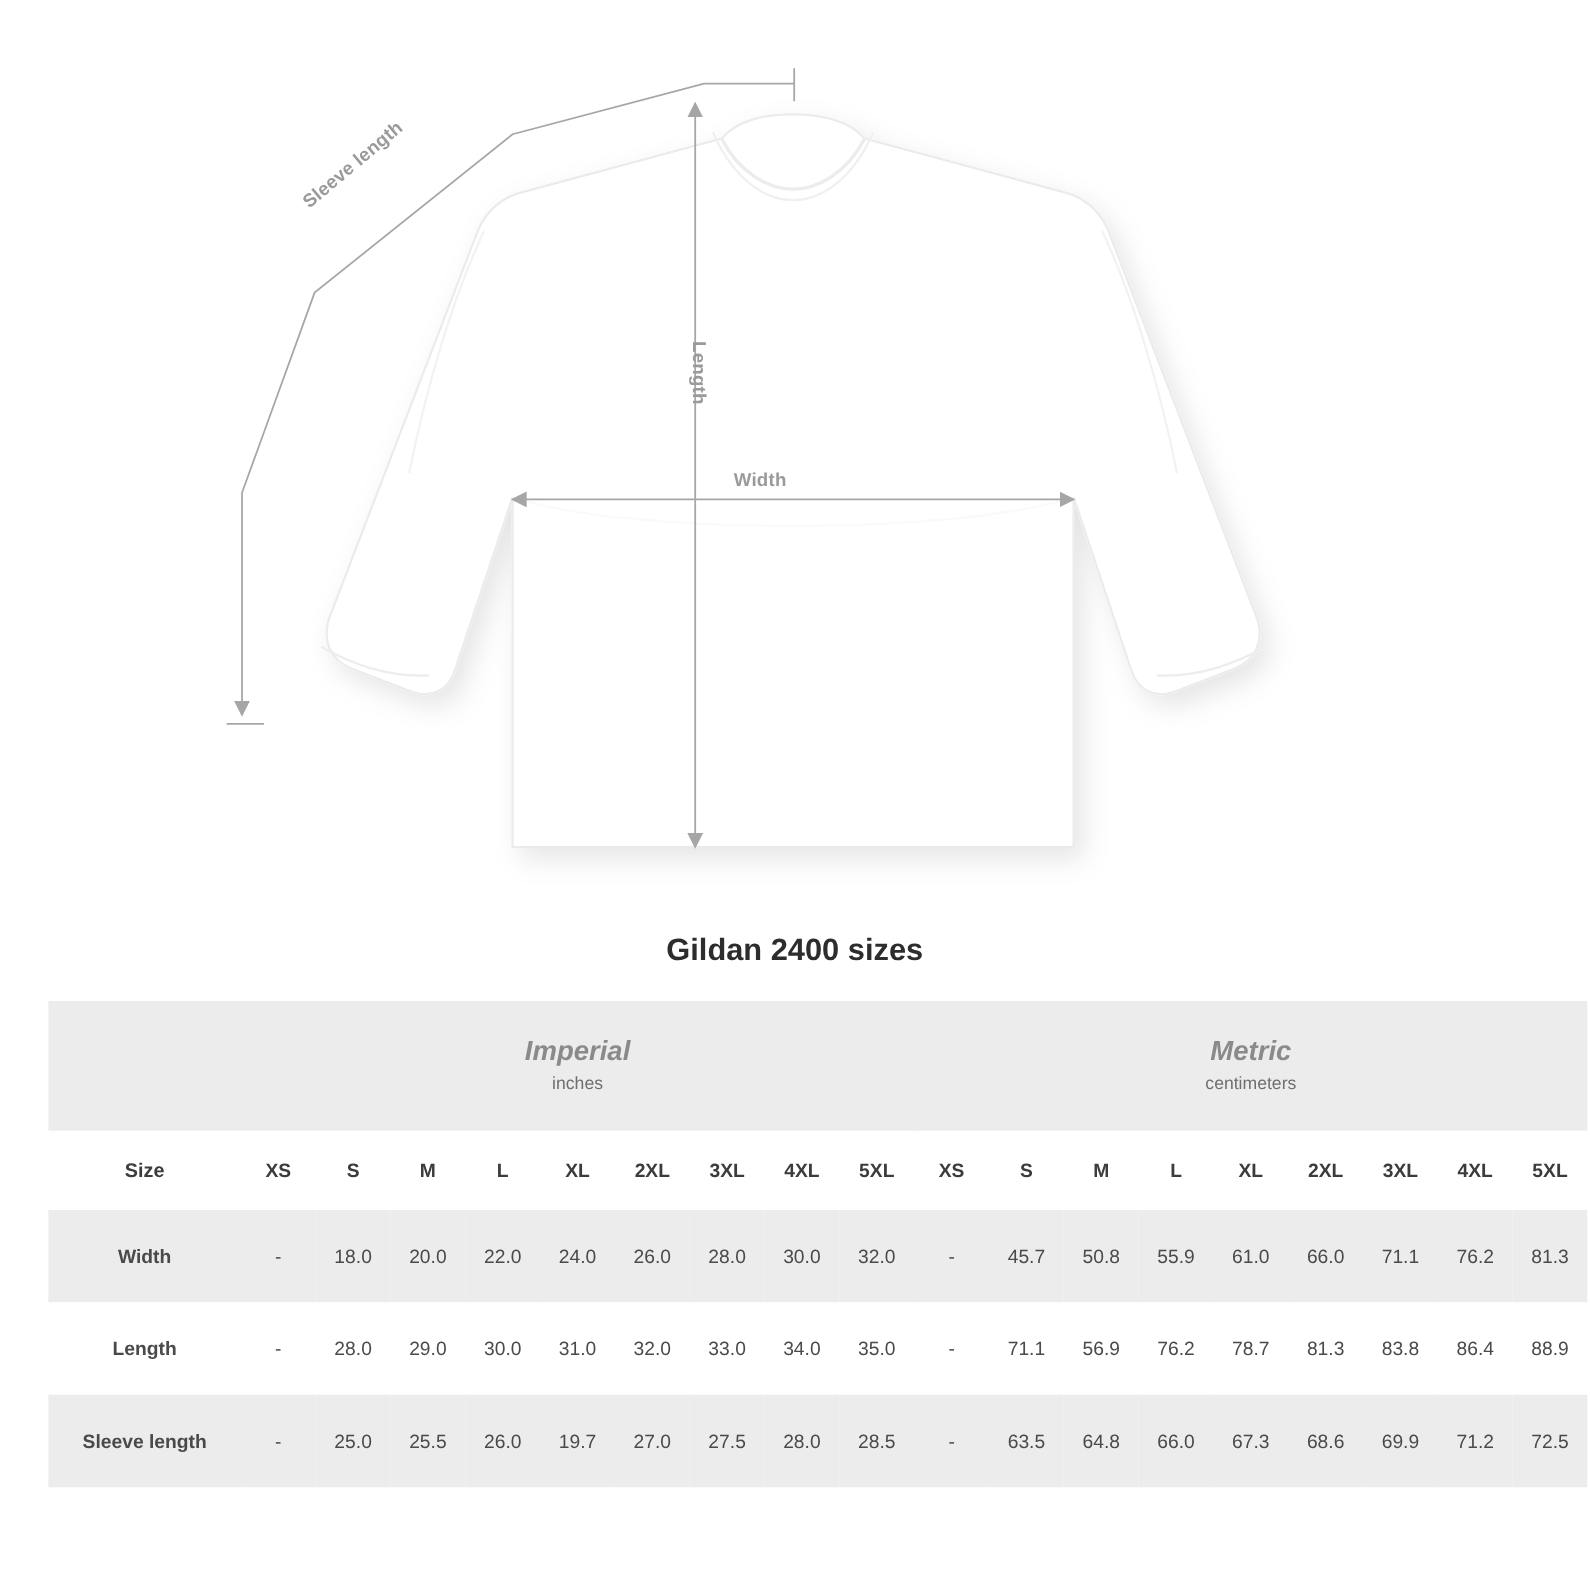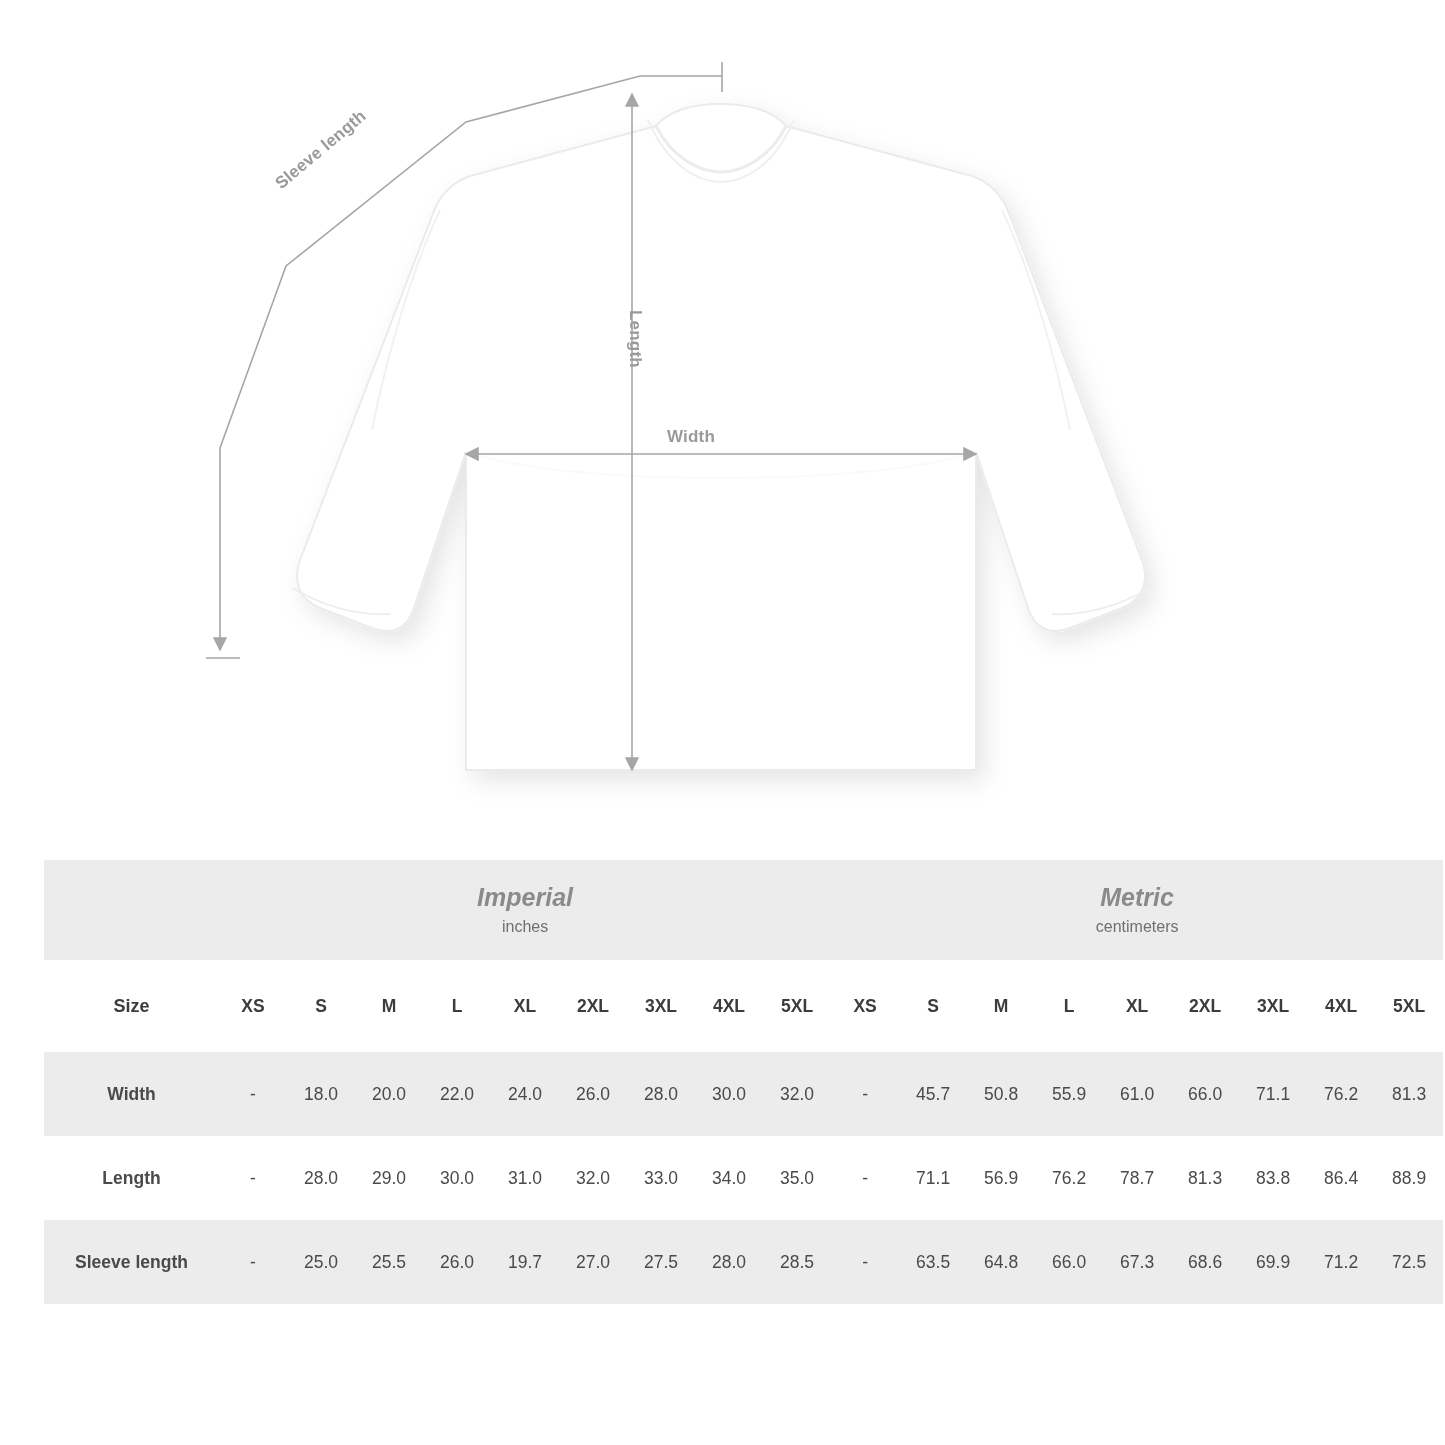--- a/index.html
+++ b/index.html
@@ -81,36 +81,36 @@
   }
   table.size-table td, table.size-table th {
     text-align: center;
     vertical-align: middle;
     font-size: 17px;
     color: #4a4a4a;
     padding: 0;
   }
   .unit-band td {
     background: #ececec;
-    height: 100px;
+    height: 118px;
   }
   .unit-name {
     font-size: 25px;
     font-weight: bold;
     font-style: italic;
     color: #8a8a8a;
     line-height: 1.1;
   }
   .unit-sub {
     font-size: 16px;
     color: #6f6f6f;
     margin-top: 6px;
   }
   tr.head-row td {
-    height: 92px;
+    height: 72px;
     background: #ffffff;
     font-weight: bold;
     font-size: 17.5px;
     color: #3c3c3c;
   }
   tr.head-row td.rowlabel {
     font-size: 18px;
   }
   tr.data-row td {
     height: 84px;
@@ -195,20 +195,21 @@
       <line x1="466" y1="454" x2="976" y2="454" stroke="#a6a6a6" stroke-width="1.6" marker-start="url(#arrTail)" marker-end="url(#arrHead)"></line>
     </g>
   </svg>
 
   <div class="dim-label label-sleeve">Sleeve length</div>
   <div class="dim-label label-length">Length</div>
   <div class="dim-label label-width">Width</div>
 </div>
 
 <div class="titles">
+  <h1 class="chart-title">Gildan 2400 sizes</h1>
 </div>
 
 <div class="table-wrap">
   <table class="size-table">
     <colgroup>
       <col class="c-label">
       <col class="c-cell">
         <col class="c-cell">
         <col class="c-cell">
         <col class="c-cell">

